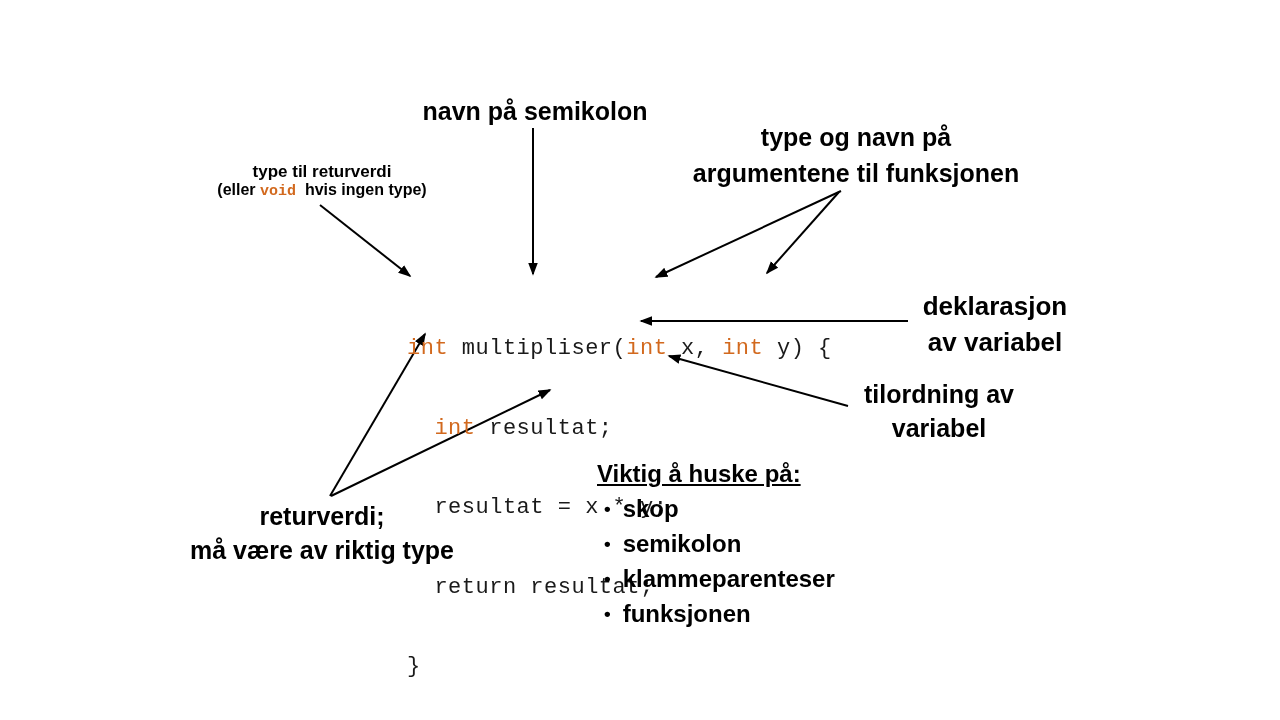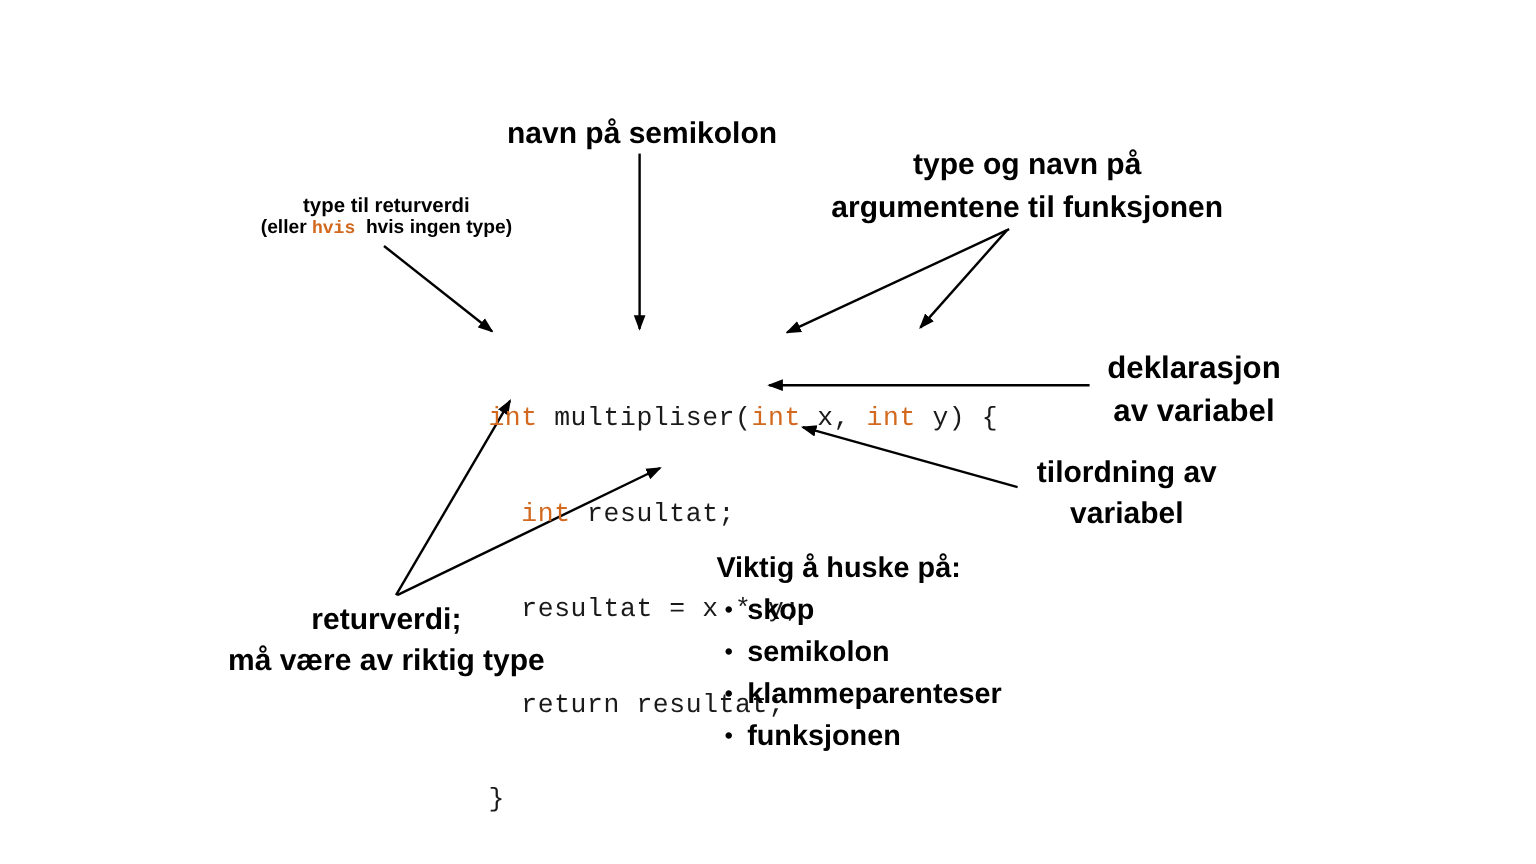--- a/index.html
+++ b/index.html
@@ -56,21 +56,21 @@
   }
   .kw { color: #d2691e; }
 
   #reminders {
     position: absolute;
     left: 597px;
     top: 458px;
     font-size: 24px;
     font-weight: 600;
   }
-  #reminders-title { line-height: 32px; }
+  #reminders-title { line-height: 32px; text-decoration: underline; }
   #reminders-list { list-style: none; margin: 1px 0 0 0; padding: 0; }
   #reminders-list li {
     height: 35px;
     display: flex;
     align-items: center;
     padding-left: 7px;
   }
   #reminders-list .bullet {
     font-size: 19px;
     margin-right: 12px;
@@ -94,21 +94,21 @@
     <line x1="908" y1="321" x2="641" y2="321" marker-end="url(#ah)"></line>
     <line x1="848" y1="406" x2="669" y2="356" marker-end="url(#ah)"></line>
     <line x1="330" y1="496" x2="425" y2="334" marker-end="url(#ah)"></line>
     <line x1="331" y1="496" x2="550" y2="390" marker-end="url(#ah)"></line>
   </svg>
 
   <div class="lbl" id="lbl-fn-name">navn på semikolon</div>
 
   <div class="lbl" id="lbl-ret-type">type til returverdi</div>
 
-  <div class="lbl" id="lbl-ret-sub"><span>(eller </span><span class="kw-mono kw">hvis</span><span>  hvis ingen type)</span></div>
+  <div class="lbl" id="lbl-ret-sub"><span>(eller </span><span class="kw-mono kw">void</span><span>  hvis ingen type)</span></div>
 
   <div class="lbl" id="lbl-args">
     <div>type og navn på</div>
     <div>argumentene til funksjonen</div>
   </div>
 
   <div class="lbl" id="lbl-decl">
     <div>deklarasjon</div>
     <div>av variabel</div>
   </div>

